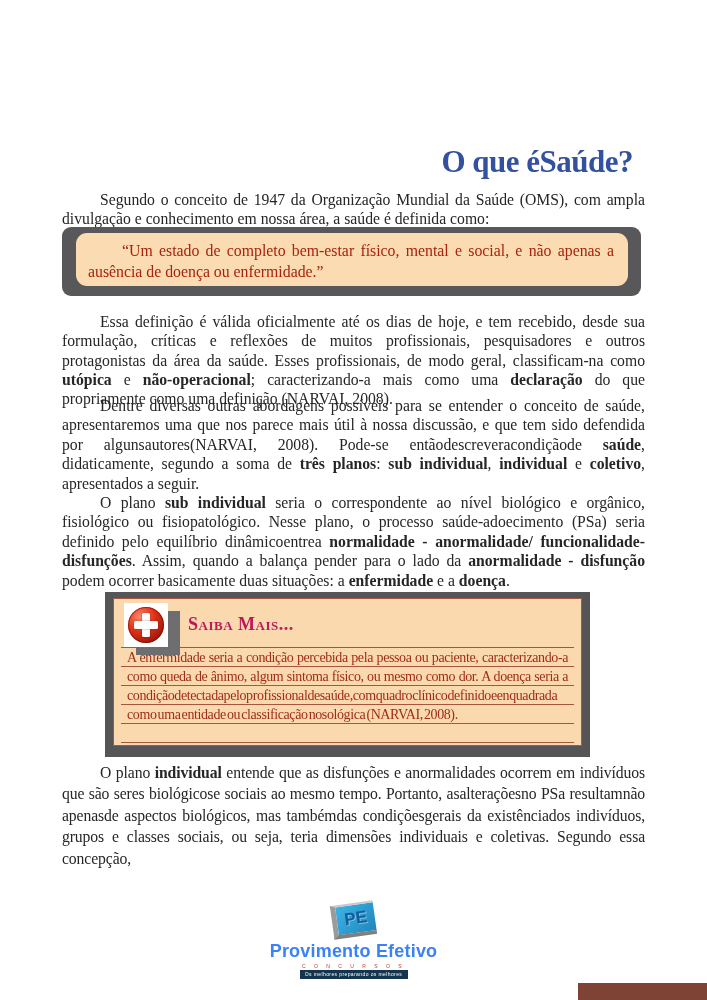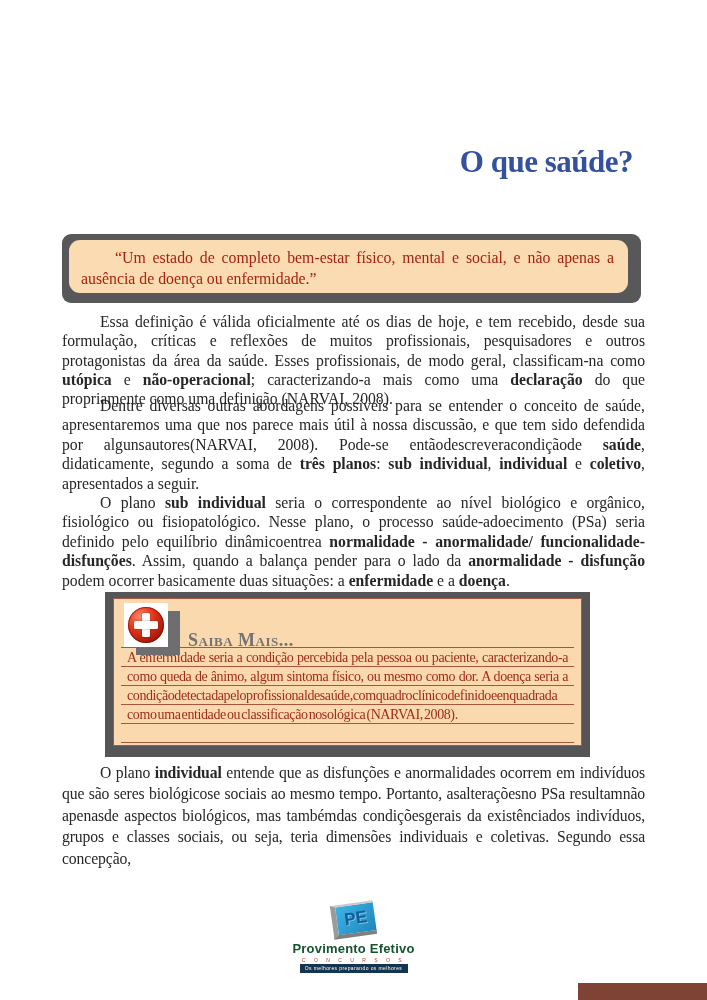--- a/index.html
+++ b/index.html
@@ -19,23 +19,23 @@
     text-indent:38px;color:#262626;
   }
   .para b{font-weight:bold;}
   #p-intro{top:190px;}
   #p-definition{top:312px;font-family:Liberation Serif, serif;}
   #p-planes{top:396px;line-height:19.4px;font-family:Liberation Serif, serif;}
   #p-subindividual{top:493px;line-height:19.4px;}
   #p-individual{top:762px;line-height:21.4px;letter-spacing:-0.1px;}
   
   .quote-frame{
-    position:absolute;left:62px;top:234px;width:579px;height:69px;
+    position:absolute;left:62px;top:227px;width:579px;height:69px;
     background:#58585A;border-radius:9px;box-sizing:border-box;
-    padding:6px 13px 10px 7px;
+    padding:6px 13px 10px 14px;
   }
   .quote-panel{
     width:100%;height:100%;background:#FBDCB2;border-radius:11px;
     box-sizing:border-box;padding:7px 14px 0 12px;
   }
   .quote-text{
     font-size:15.8px;line-height:21px;color:#A8220E;
     text-indent:34px;text-align:justify;
   }
   
@@ -57,62 +57,63 @@
   .sm-sphere{
     position:relative;width:36px;height:36px;border-radius:50%;
     background:radial-gradient(circle at 34% 28%, #ff8a6d 0%, #e23418 40%, #9a1507 80%, #6e0d03 100%);
     box-shadow:inset 0 0 0 1px rgba(120,10,0,.6);
   }
   .sm-cross-v,.sm-cross-h{position:absolute;background:#ffffff;border-radius:1.5px;box-shadow:0 0 2px rgba(90,10,0,.55);}
   .sm-cross-v{left:14px;top:6px;width:8px;height:24px;}
   .sm-cross-h{left:6px;top:14px;width:24px;height:8px;}
   .sm-title{
     position:absolute;left:74px;top:15px;
-    font-variant:small-caps;font-weight:bold;font-size:18px;color:#737373;letter-spacing:0.5px;margin-top:16px;
+    font-variant:small-caps;font-weight:bold;font-size:18px;color:#be185d;letter-spacing:0.5px;
   }
   .sm-body{
     margin:0 7px;box-sizing:border-box;padding:0 6px 38px 6px;
     border-top:1px solid #A8543E;
     font-size:14px;line-height:19px;letter-spacing:-0.4px;word-spacing:-2px;
     color:#9F2C18;text-align:justify;
     background:repeating-linear-gradient(to bottom, transparent 0px, transparent 18px, #A8543E 18px, #A8543E 19px);
   }
   
   .logo{position:absolute;left:0;top:903px;width:707px;display:flex;flex-direction:column;align-items:center;}
   .pe-cube{
     width:38px;height:28px;transform:rotate(-8deg);margin-bottom:4px;
     background:linear-gradient(135deg,#3FB3E4 0%,#1F86BE 100%);
     border-left:5px solid #9B9B9B;border-bottom:4px solid #7F7F7F;border-top:2px solid #C9C9C9;
     display:flex;align-items:center;justify-content:center;
     font-family:"Liberation Sans",sans-serif;font-weight:bold;font-size:17px;color:#0E5E9E;
     text-shadow:1px 1px 0 rgba(255,255,255,.35);
   }
   .brand-name{
-    font-family:"Liberation Sans",sans-serif;font-weight:bold;font-size:13px;color:#14532d;
+    font-family:"Liberation Sans",sans-serif;font-weight:bold;font-size:18px;color:#3b82f6;
     letter-spacing:0.2px;
   }
   .brand-category{
     font-family:"Liberation Sans",sans-serif;font-size:5px;color:#C0392B;
     letter-spacing:3.5px;margin:1px 0 1px 0;
   }
   .brand-tagline{
     width:108px;height:9px;background:#14344F;color:#ffffff;
     font-family:"Liberation Sans",sans-serif;font-size:5px;line-height:9px;
     text-align:center;letter-spacing:0.4px;white-space:nowrap;overflow:hidden;
   }
   
   .footer-accent{position:absolute;right:0;bottom:0;width:129px;height:17px;background:#7E4334;}
 </style>
 </head>
 <body>
 
 <div id="page">
 
-  <div class="doc-title">O que saúde?</div>
+  <div class="doc-title">O que éSaúde?</div>
 
+  <div class="para" id="p-intro">Segundo o conceito de 1947 da Organização Mundial da Saúde (OMS), com ampla divulgação e conhecimento em nossa área, a saúde é definida como:</div>
 
   <div class="quote-frame">
     <div class="quote-panel">
       <div class="quote-text">“Um estado de completo bem-estar físico, mental e social, e não apenas a ausência de doença ou enfermidade.”</div>
     </div>
   </div>
 
   <div class="para" id="p-definition">Essa definição é válida oficialmente até os dias de hoje, e tem recebido, desde sua formulação, críticas e reflexões de muitos profissionais, pesquisadores e outros protagonistas da área da saúde. Esses profissionais, de modo geral, classificam-na como <b>utópica</b> e <b>não-operacional</b>; caracterizando-a mais como uma <b>declaração</b> do que propriamente como uma definição (NARVAI, 2008).</div>
 
   <div class="para" id="p-planes">Dentre diversas outras abordagens possíveis para se entender o conceito de saúde, apresentaremos uma que nos parece mais útil à nossa discussão, e que tem sido defendida por algunsautores(NARVAI, 2008). Pode-se entãodescreveracondiçãode <b>saúde</b>, didaticamente, segundo a soma de <b>três planos</b>: <b>sub individual</b>, <b>individual</b> e <b>coletivo</b>, apresentados a seguir.</div>

